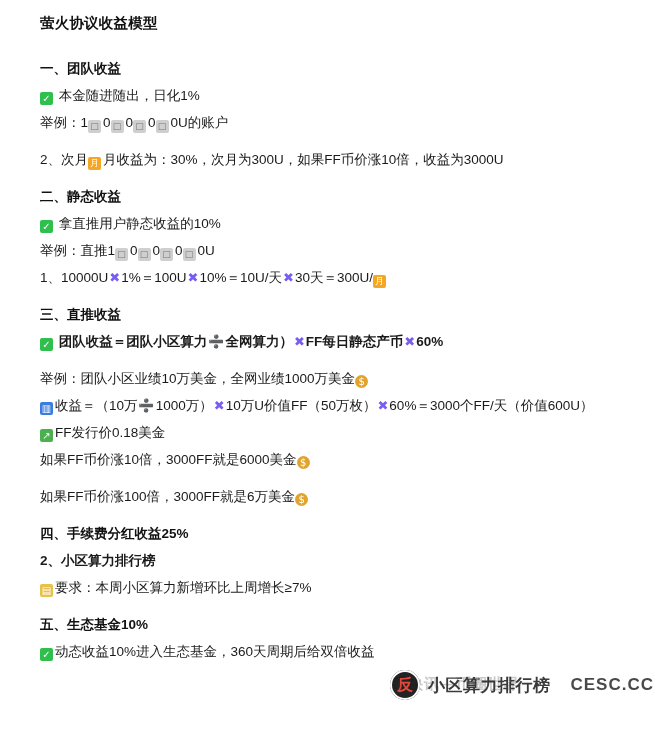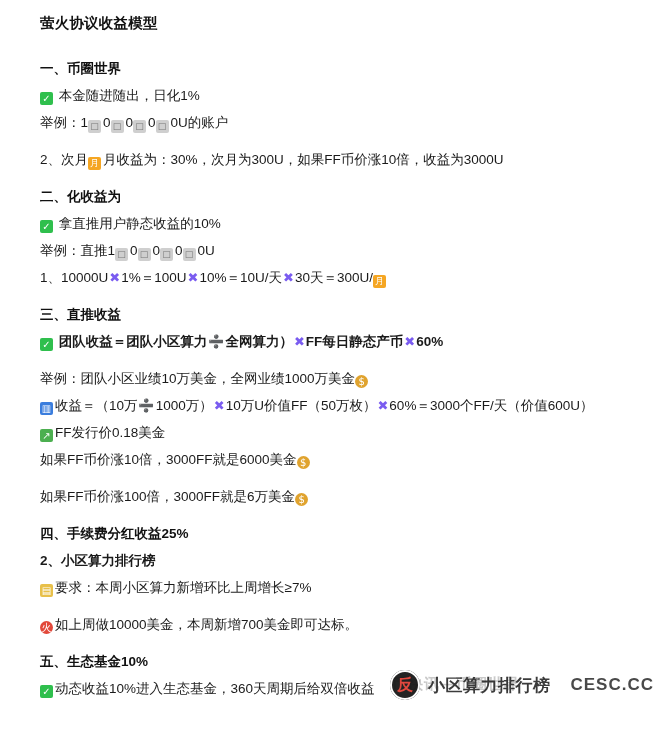--- a/index.html
+++ b/index.html
@@ -128,39 +128,38 @@
   }
 </style>
 </head>
 <body>
 
 <div class="page">
 
   <h1 class="title">萤火协议收益模型</h1>
 
   <div id="doc-body">
-      <div class="line gap-top section-head">一、币圈世界</div>
+      <div class="line gap-top section-head">一、团队收益</div>
       <div class="line"><span class="gl gl-check">✓</span> 本金随进随出，日化1%</div>
       <div class="line">举例：1<span class="gl gl-box">□</span>0<span class="gl gl-box">□</span>0<span class="gl gl-box">□</span>0<span class="gl gl-box">□</span>0U的账户</div>
       <div class="line gap-top">2、次月<span class="gl gl-month">月</span>月收益为：30%，次月为300U，如果FF币价涨10倍，收益为3000U</div>
-      <div class="line gap-top section-head">二、化收益为</div>
+      <div class="line gap-top section-head">二、静态收益</div>
       <div class="line"><span class="gl gl-check">✓</span> 拿直推用户静态收益的10%</div>
       <div class="line">举例：直推1<span class="gl gl-box">□</span>0<span class="gl gl-box">□</span>0<span class="gl gl-box">□</span>0<span class="gl gl-box">□</span>0U</div>
       <div class="line">1、10000U<span class="x-mark">✖</span>1%＝100U<span class="x-mark">✖</span>10%＝10U/天<span class="x-mark">✖</span>30天＝300U/<span class="gl gl-month">月</span></div>
       <div class="line gap-top section-head">三、直推收益</div>
       <div class="line bold"><span class="gl gl-check">✓</span> 团队收益＝团队小区算力<span class="div-mark">➗</span>全网算力）<span class="x-mark">✖</span>FF每日静态产币<span class="x-mark">✖</span>60%</div>
       <div class="line gap-top">举例：团队小区业绩10万美金，全网业绩1000万美金<span class="gl gl-gold">$</span></div>
       <div class="line"><span class="gl gl-chart">▥</span>收益＝（10万<span class="div-mark">➗</span>1000万）<span class="x-mark">✖</span>10万U价值FF（50万枚）<span class="x-mark">✖</span>60%＝3000个FF/天（价值600U）</div>
       <div class="line"><span class="gl gl-up">↗</span>FF发行价0.18美金</div>
       <div class="line">如果FF币价涨10倍，3000FF就是6000美金<span class="gl gl-gold">$</span></div>
       <div class="line gap-top">如果FF币价涨100倍，3000FF就是6万美金<span class="gl gl-gold">$</span></div>
       <div class="line gap-top section-head">四、手续费分红收益25%</div>
       <div class="line bold">2、小区算力排行榜</div>
       <div class="line"><span class="gl gl-note">▤</span>要求：本周小区算力新增环比上周增长≥7%</div>
-      <div class="line gap-top"><span class="gl gl-fire">火</span>如上周做10000美金，本周新增700美金即可达标。</div>
       <div class="line gap-top section-head">五、生态基金10%</div>
       <div class="line"><span class="gl gl-check">✓</span>动态收益10%进入生态基金，360天周期后给双倍收益</div>
     </div>
 
   <div class="wm-ghost">币快讯—币圈世界</div>
 
   <div class="watermark">
     <div class="wm-badge">反</div>
     <div class="wm-text">小区算力排行榜</div>
     <div class="wm-site">CESC.CC</div>

